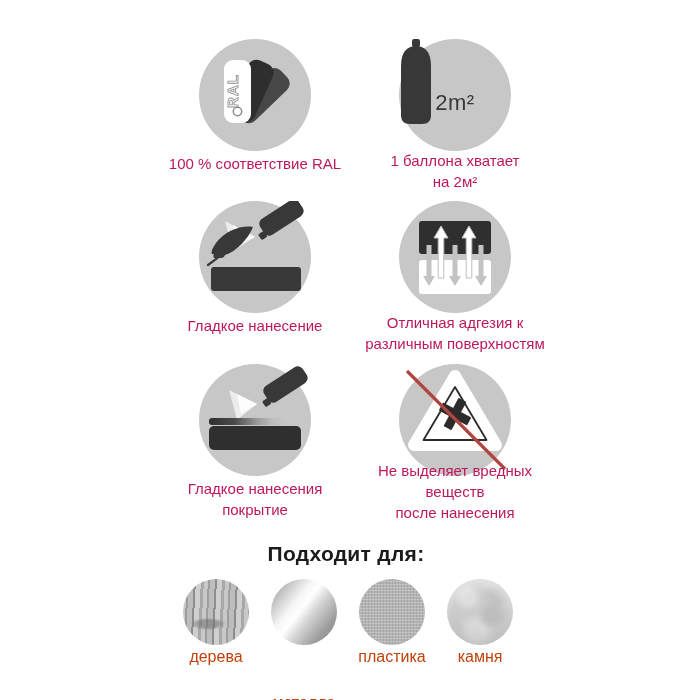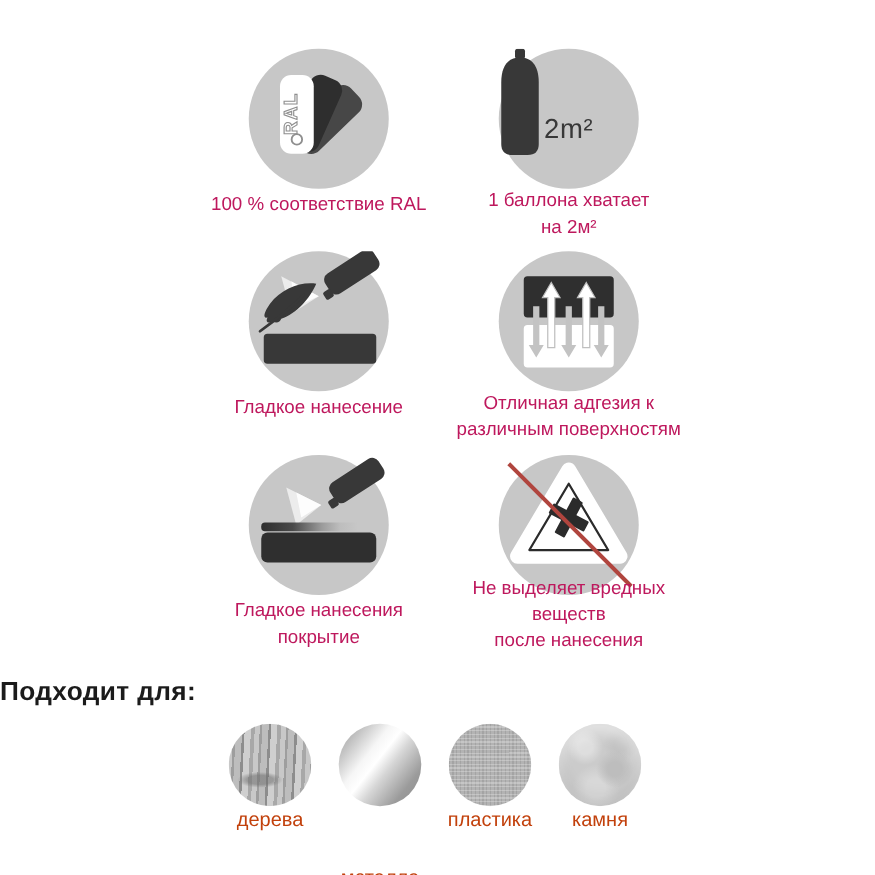--- a/index.html
+++ b/index.html
@@ -39,21 +39,21 @@
   }
   .can-text { font-size:22px; color:#383838; letter-spacing:0.5px; transform:translateY(-6px);margin-top:28px; }
 
   
   .stripe {
     position:absolute; left:10px; top:54px; width:84px; height:7px; border-radius:3px;
     background:linear-gradient(90deg, #2e2e2e 0%, #4a4a4a 30%, rgba(120,120,120,0.55) 58%, rgba(160,160,160,0.25) 75%, rgba(199,199,199,0) 92%);
   }
 
   .suitable-heading {
-    position:absolute; left:0; top:542px; width:692px; 
+    position:absolute; left:0; top:542px; width:692px; text-align:center;
     font-size:21px; font-weight:bold; color:#1b1b1b; letter-spacing:0.3px;
   }
 
   .swatch {
     position:absolute; top:579px; width:66px; height:66px; border-radius:50%;
   }
   .swatch-wood {
     left:183px;
     background:
       radial-gradient(ellipse 26px 9px at 38% 68%, rgba(110,110,110,0.55) 0 40%, rgba(110,110,110,0) 70%),

